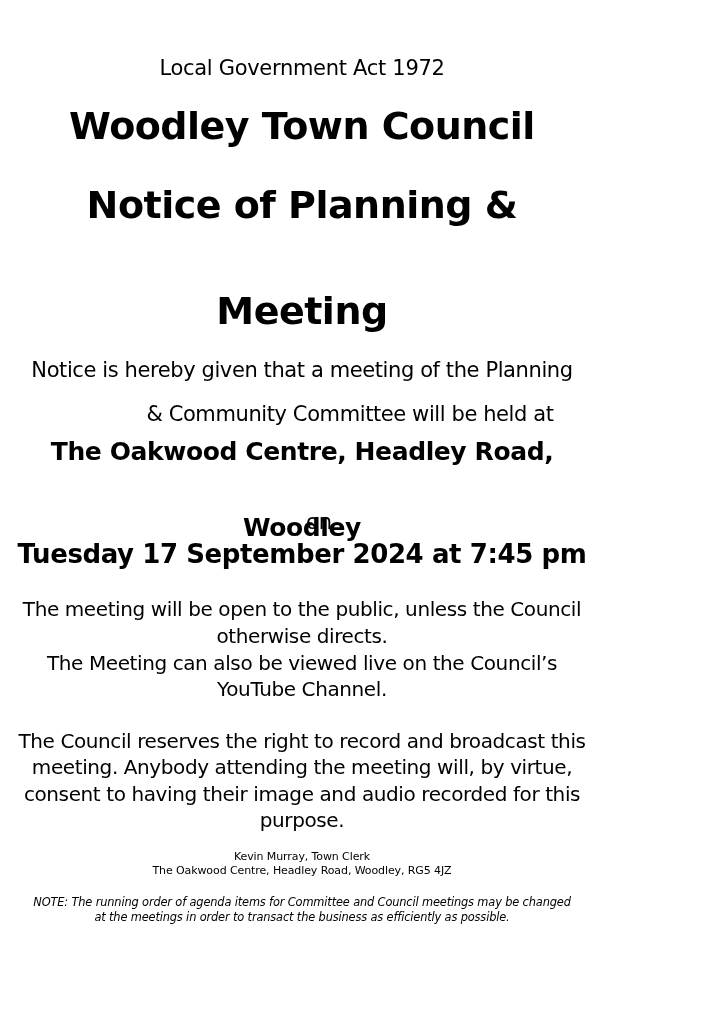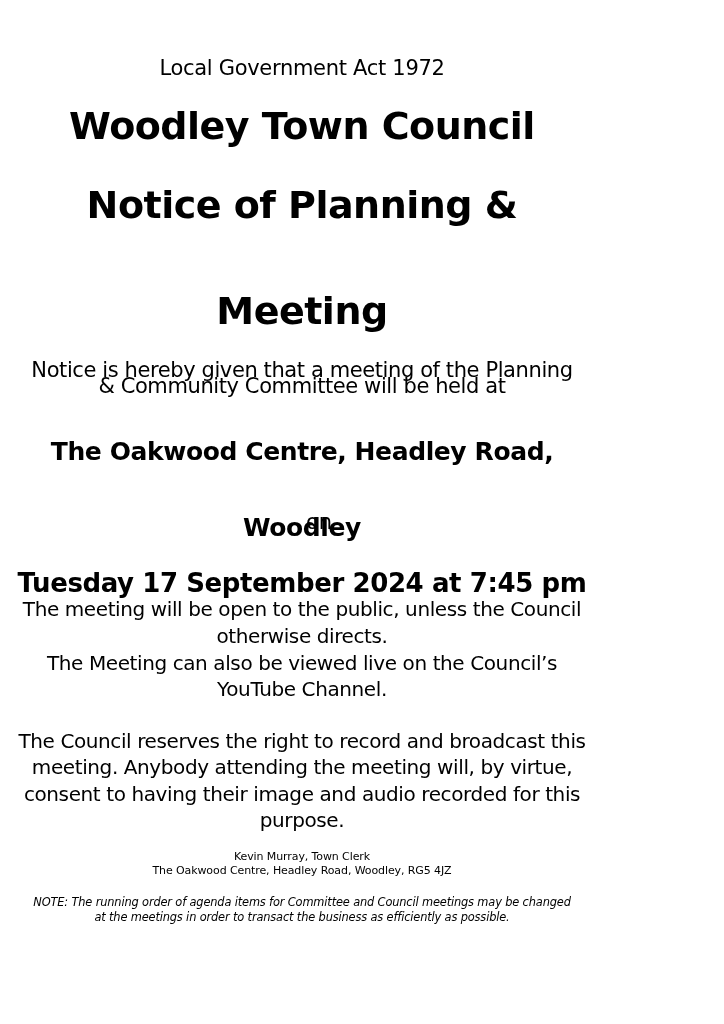--- a/index.html
+++ b/index.html
@@ -4,25 +4,25 @@
   <style>
     html, body { margin: 0; padding: 0; background: #ffffff; }
     body { width: 724px; height: 1024px; overflow: hidden; position: relative; color: #000; font-family: "DejaVu Sans", sans-serif; }
     .page { position: absolute; left: 0; top: 0; width: 724px; height: 1024px; text-align: center; }
     .line { position: absolute; left: 0; width: 604px; text-align: center; white-space: nowrap; }
     .act { top: 56px; font-size: 21px; letter-spacing: -0.3px; }
     .council { top: 104px; font-size: 38px; font-weight: bold; letter-spacing: -0.5px; }
     .title { font-size: 38px; font-weight: bold; letter-spacing: -0.5px; }
     .t1 { top: 183px; } .t2 { top: 237px; } .t3 { top: 289px; }
     .intro { font-size: 21px; letter-spacing: -0.4px; }
-    .i1 { top: 358px; } .i2 { top: 374px; }
+    .i1 { top: 358px; } .i2 { top: 402px; padding-left: 48px; }
     .venue { font-size: 25px; font-weight: bold; letter-spacing: -0.4px; }
     .v1 { top: 437px; } .v2 { top: 471px; margin-top: 42px; }
     .on { top: 510px; font-size: 21px; padding-left: 17px; }
-    .date { top: 568px; font-size: 26px; font-weight: bold; letter-spacing: -0.4px; }
+    .date { top: 539px; font-size: 26px; font-weight: bold; letter-spacing: -0.4px; }
     .body { font-size: 20px; letter-spacing: -0.4px; }
     .b1 { top: 597px; } .b2 { top: 624px; } .b3 { top: 651px; } .b4 { top: 677px; }
     .b5 { top: 729px; } .b6 { top: 755px; } .b7 { top: 782px; } .b8 { top: 808px; }
     .clerk { font-size: 11px; letter-spacing: -0.1px; }
     .c1 { top: 850px; } .c2 { top: 864px; }
     .note { font-size: 11.4px; font-style: italic; letter-spacing: -0.15px; }
     .n1 { top: 895px; } .n2 { top: 910px; }
   </style>
 </head>
 <body>

